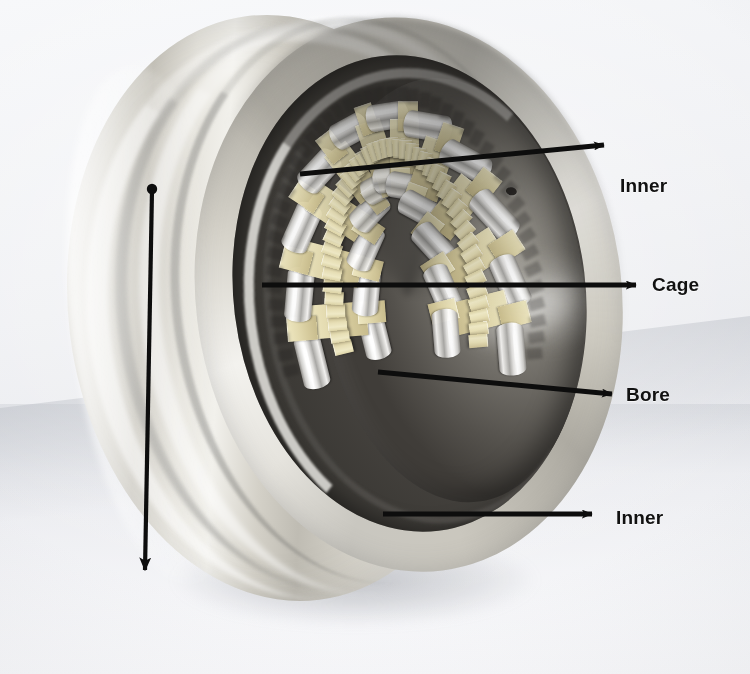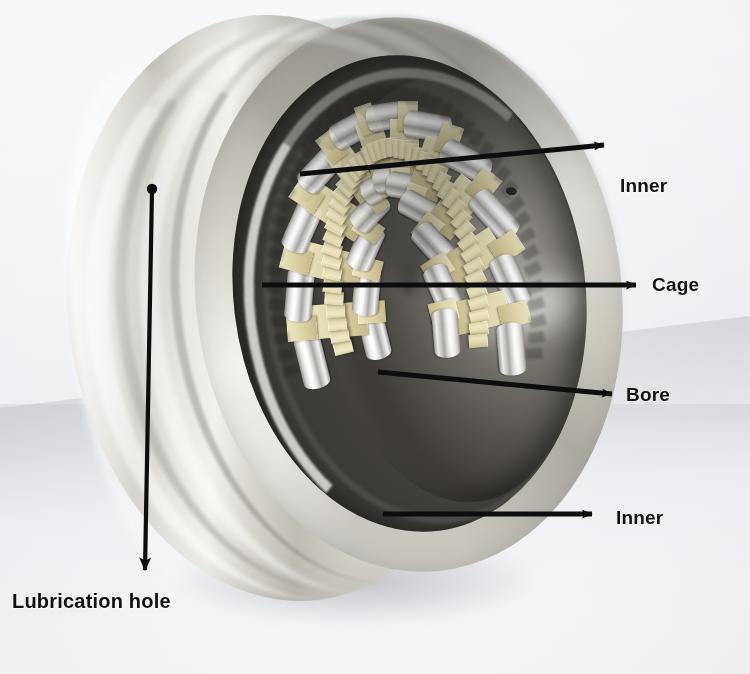--- a/index.html
+++ b/index.html
@@ -543,16 +543,15 @@
     <div class="label two-line" style="left:620px; top:118px;">
       <div>Inner</div>
     </div>
 
     <div class="label" style="left:652px; top:272px;">Cage</div>
 
     <div class="label" style="left:626px; top:382px;">Bore</div>
 
     <div class="label" style="left:616px; top:505px;">Inner</div>
 
-    <div class="label lub" style="left:12px; top:589px;">Lubrication hole</div>
   </div>
 
 </div>
 
 </body></html>

